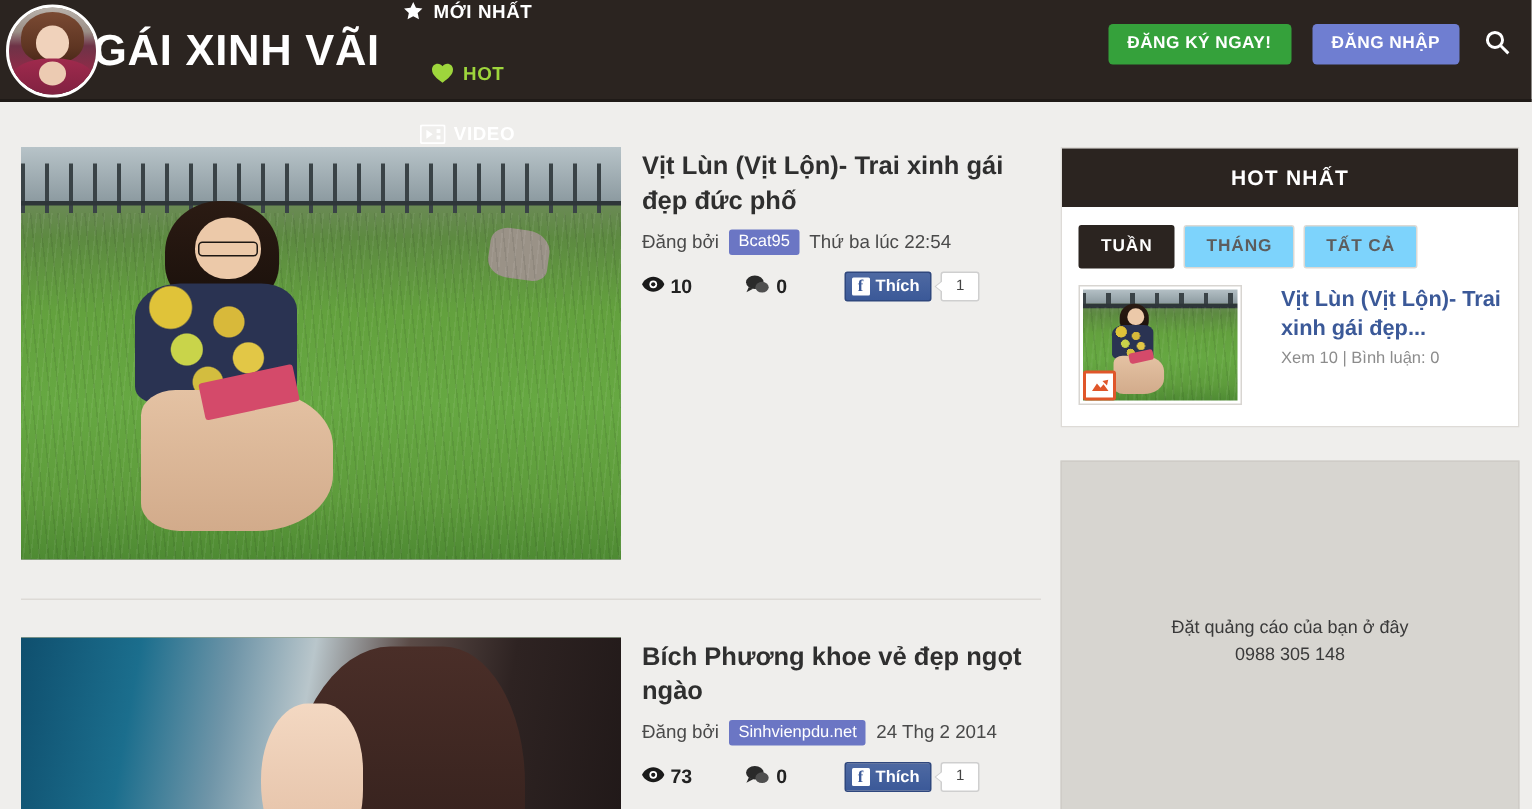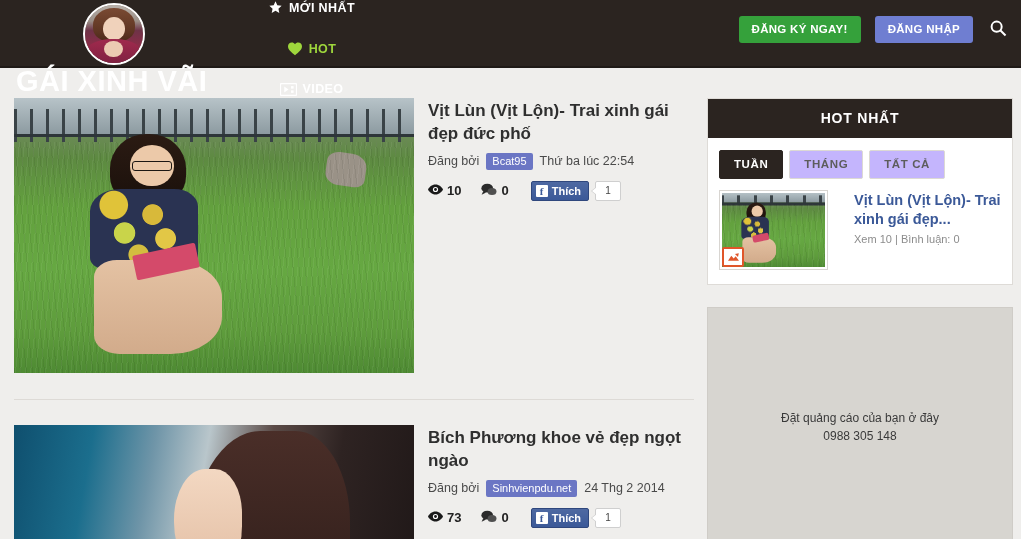--- a/index.html
+++ b/index.html
@@ -12,22 +12,22 @@
   }
 
   
   #site-header {
     position: absolute; top: 0; left: 0;
     width: 1021px; height: 68px;
     background: #2b2420;
     border-bottom: 2px solid #1f1a17;
   }
   .logo-wrap {
-    position: absolute; left: 20px; top: 3px;
-    display: flex; align-items: center; flex-direction: column;
+    position: absolute; left: 4px; top: 3px;
+    display: flex; align-items: center;
   }
   .avatar {
     width: 62px; height: 62px; border-radius: 50%;
     border: 2px solid #ffffff;
     overflow: hidden; position: relative;
     background: #8a7a72;
   }
   .avatar .a-bg {
     position: absolute; inset: 0;
     background:
@@ -151,21 +151,21 @@
   }
   .author-badge {
     background: #6b76c4;
     color: #ffffff;
     font-size: 11px;
     padding: 2px 6px 3px;
     border-radius: 2px;
     cursor: pointer;
   }
   .post-stats {
-    display: flex; align-items: center; gap: 20px;
+    display: flex; align-items: center; gap: 36px;
   }
   .stat {
     display: flex; align-items: center; gap: 4px;
     font-size: 13px; font-weight: bold; color: #222;
   }
   .fb-like {
     display: flex; align-items: stretch;
     height: 20px;
     margin-left: 2px;
   }
@@ -287,21 +287,21 @@
     padding: 11px 0 12px;
   }
   .widget-body { padding: 12px 11px 14px; }
   .tabs { display: flex; gap: 6px; margin-bottom: 11px; }
   .tab {
     font-size: 11.5px;
     font-weight: bold;
     letter-spacing: 0.6px;
     padding: 7px 14px 8px;
     border: 1px solid #dcd9d4;
-    background: #c4b5fd;
+    background: #7dd3fc;
     color: #5d5d5d;
     cursor: pointer;
     border-radius: 2px;
     font-family: "Liberation Sans", sans-serif;
   }
   .tab.active {
     background: #2b2420;
     color: #ffffff;
     border-color: #2b2420;
   }

